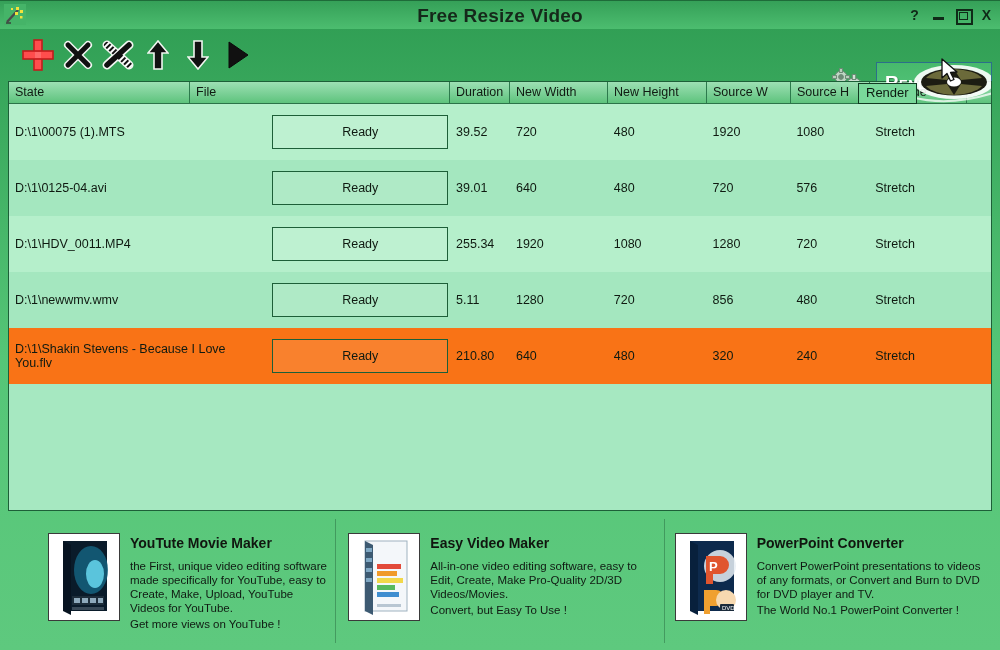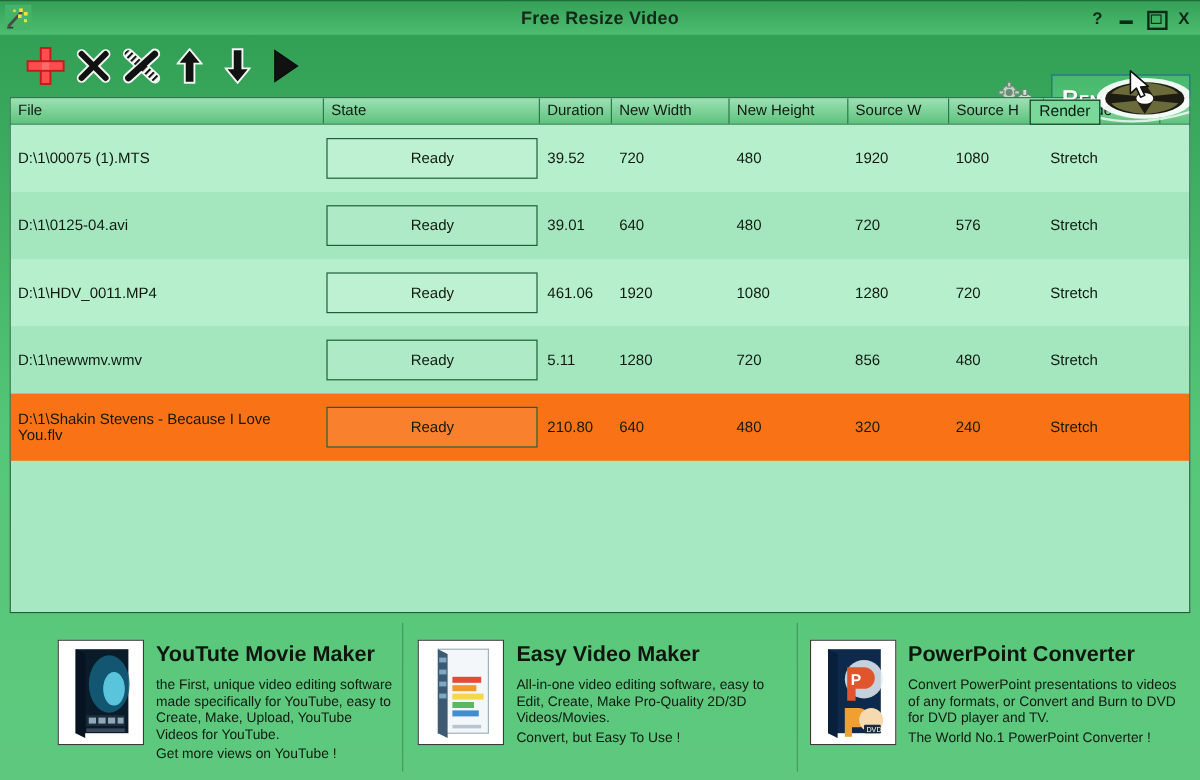--- a/index.html
+++ b/index.html
@@ -21,21 +21,21 @@
   }
   .app-icon {
     position: absolute; left: 4px; top: 3px; width: 22px; height: 21px;
     background: linear-gradient(135deg, #3aa85d, #56c478);
     overflow: hidden;
   }
   .app-icon svg { display: block; }
   .title-text {
     position: absolute; left: 0; top: 0; width: 1000px; height: 29px;
     line-height: 29px; text-align: center;
-    font-size: 15px; font-weight: bold; color: #15281a;
+    font-size: 19px; font-weight: bold; color: #15281a;
     letter-spacing: .2px;
   }
   .wincontrols {
     position: absolute; right: 6px; top: 3px;
     display: flex; align-items: center; gap: 9px;
     height: 22px;
   }
   .wc {
     width: 15px; height: 16px; display: flex;
     align-items: center; justify-content: center;
@@ -162,21 +162,21 @@
   .ad-thumb {
     width: 72px; height: 88px; flex: 0 0 72px;
     border: 1px solid #3a3a3a; background: #ffffff;
     margin: 8px 10px 0 36px; overflow: hidden;
     display: flex; align-items: center; justify-content: center;
   }
   .ad:nth-child(2) .ad-thumb { margin-left: 8px; }
   .ad:nth-child(3) .ad-thumb { margin-left: 6px; }
   .ad-body { padding-top: 10px; }
   .ad-title {
-    font-size: 18px; font-weight: bold; color: #10160f;
+    font-size: 14px; font-weight: bold; color: #10160f;
     margin-bottom: 8px;
   }
   .ad-desc {
     font-size: 11.5px; color: #101a12; line-height: 14px;
     white-space: pre-line;
   }
   .ad-tag {
     font-size: 11.5px; color: #101a12; line-height: 14px;
     margin-top: 2px; white-space: pre-line;
   }
@@ -313,22 +313,22 @@
 
 <span class="cursor-arrow">
   <svg width="20" height="26" viewBox="0 0 20 26">
     <path d="M2 1 L2 20 L7 15.5 L10.5 23 L14 21.5 L10.5 14.5 L17 14 Z" fill="#ffffff" stroke="#101010" stroke-width="1.3" stroke-linejoin="round"></path>
   </svg>
 </span>
 
 <div class="table-panel">
 
   <div class="thead">
+    <div class="th" style="width:180px;">State</div>
     <div class="th" style="width:260px;">File</div>
-    <div class="th" style="width:180px;">State</div>
     <div class="th" style="width:60px;">Duration</div>
     <div class="th" style="width:98px;">New Width</div>
     <div class="th" style="width:99px;">New Height</div>
     <div class="th" style="width:84px;">Source W</div>
     <div class="th" style="width:79px;">Source H</div>
     <div class="th" style="width:97px;">Fill Mode</div>
     <div class="th" style="width:25px;"></div>
   </div>
 
   <div class="rows">
@@ -353,21 +353,21 @@
       <div class="cell" style="width:99px;">480</div>
       <div class="cell" style="width:84px;">720</div>
       <div class="cell" style="width:79px;">576</div>
       <div class="cell" style="width:97px;">Stretch</div>
       <div class="cell" style="width:25px;"></div>
     </div>
 
     <div class="row alt">
       <div class="cell file" style="width:260px;">D:\1\HDV_0011.MP4</div>
       <div class="state-box" style="width:176px;">Ready</div>
-      <div class="cell" style="width:60px;">461.06</div>
+      <div class="cell" style="width:60px;">255.34</div>
       <div class="cell" style="width:98px;">1920</div>
       <div class="cell" style="width:99px;">1080</div>
       <div class="cell" style="width:84px;">1280</div>
       <div class="cell" style="width:79px;">720</div>
       <div class="cell" style="width:97px;">Stretch</div>
       <div class="cell" style="width:25px;"></div>
     </div>
 
     <div class="row plain">
       <div class="cell file" style="width:260px;">D:\1\newwmv.wmv</div>

